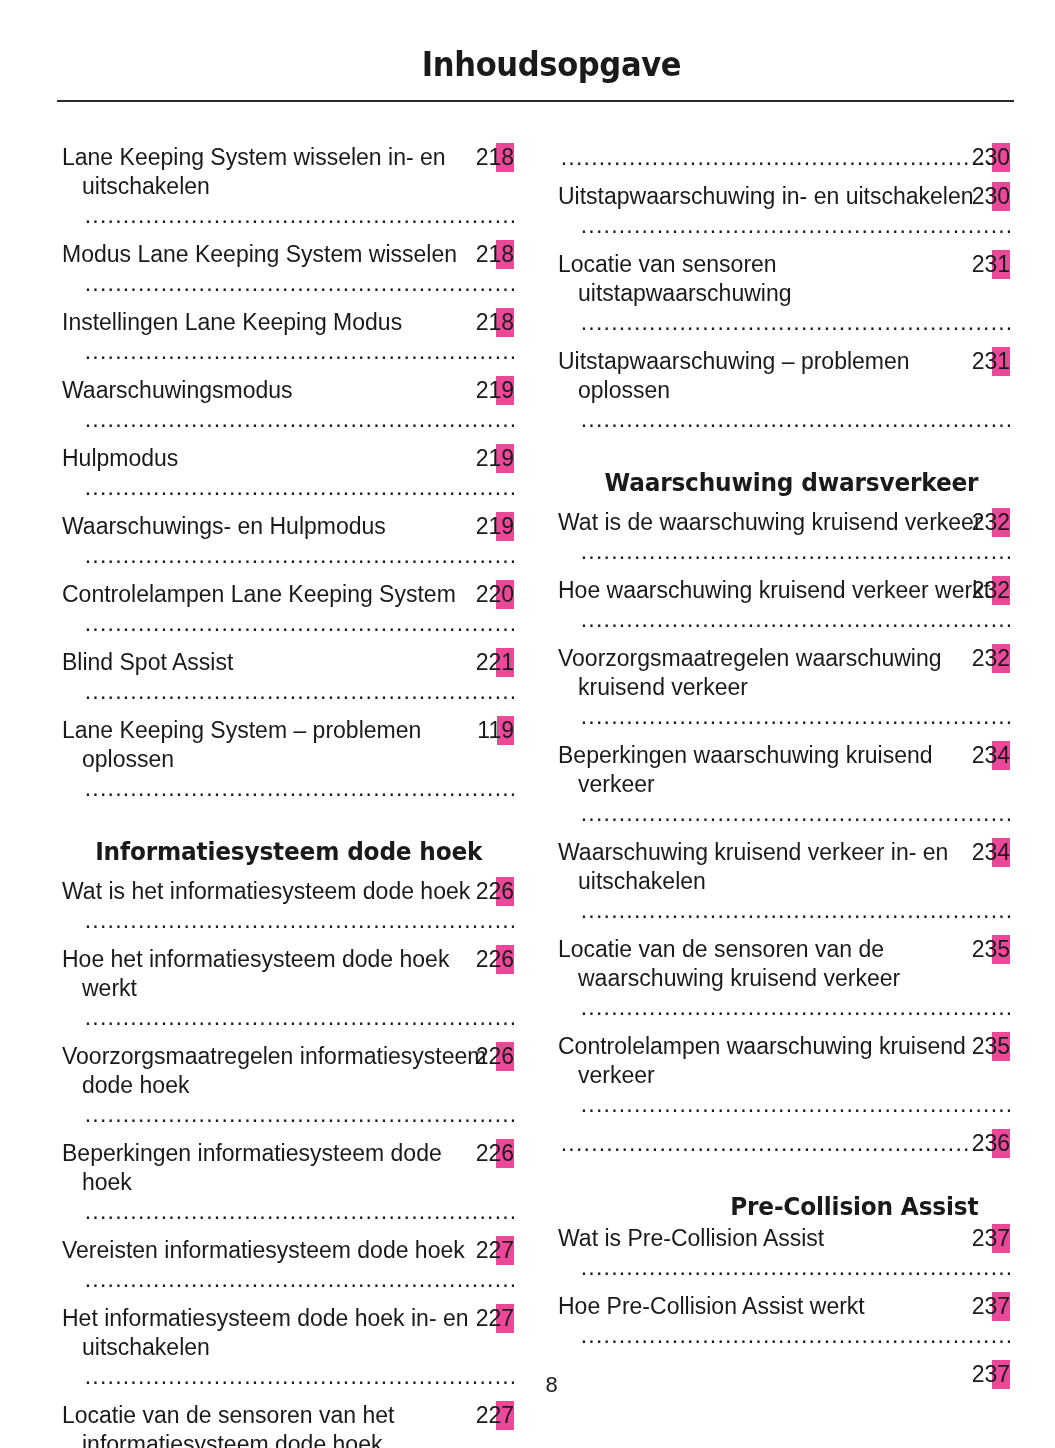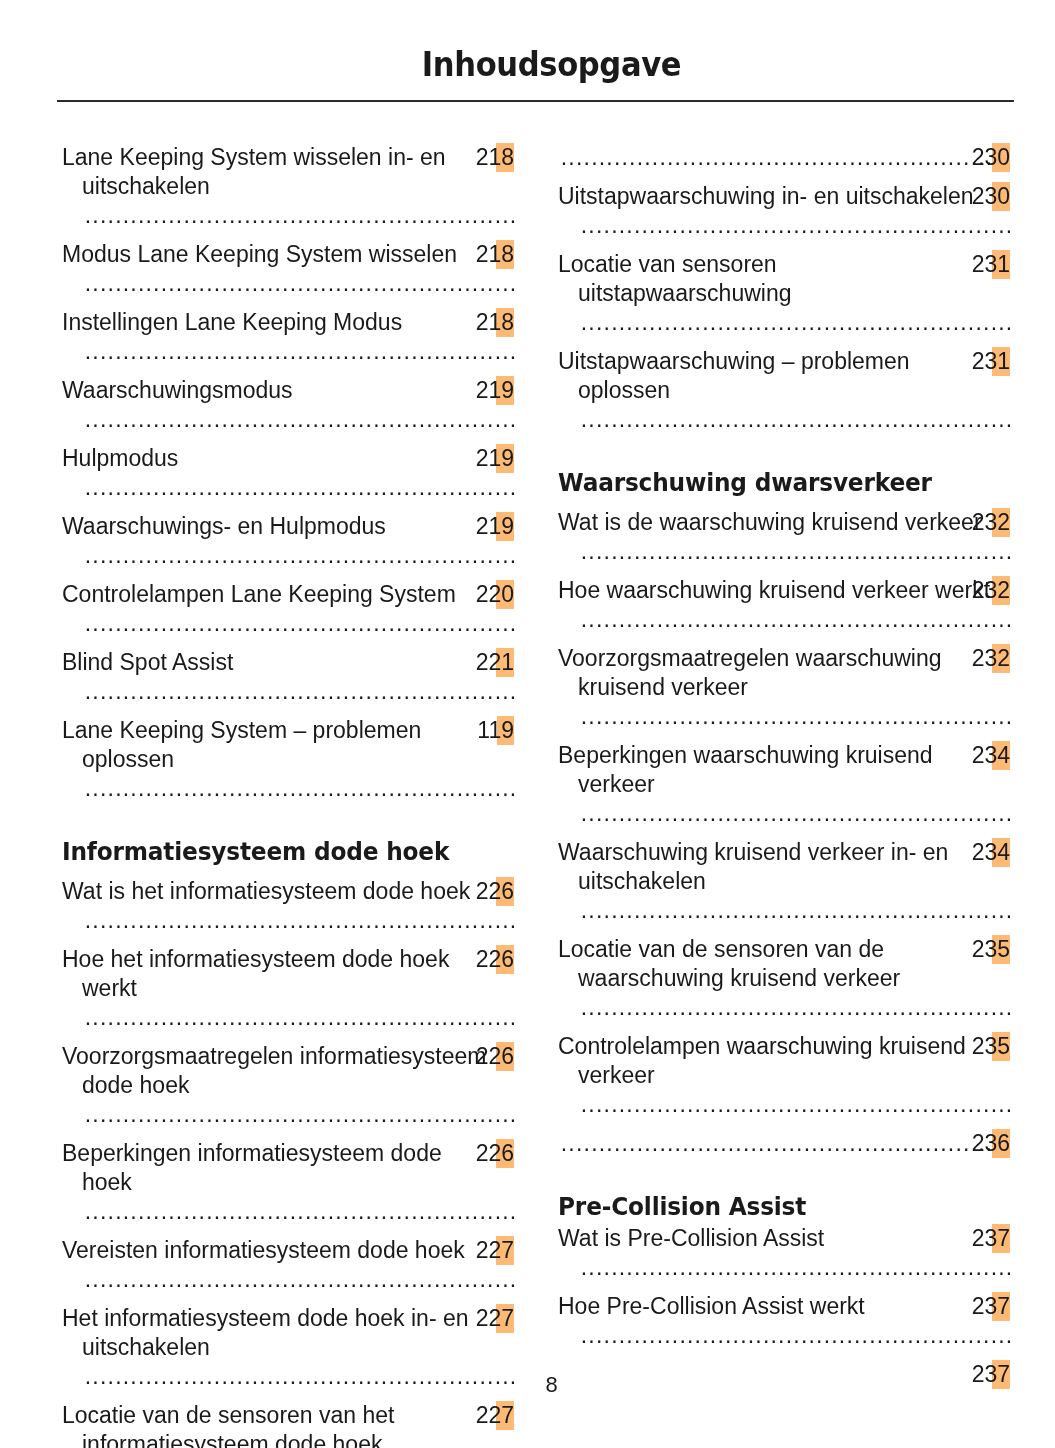--- a/index.html
+++ b/index.html
@@ -68,20 +68,21 @@
     line-height: 30px;
     color: #1a1a1a;
     letter-spacing: -0.2px;
     transform: scaleX(0.93);
     transform-origin: left top;
     white-space: nowrap;
   }
   .heading-block {
     padding-top: 24px;
     padding-bottom: 10px;
+    text-align: right;
   }
   .heading-block.tight {
     padding-bottom: 2px;
   }
 
   
   .toc-list {
     margin: 0;
     padding: 0;
     list-style: none;
@@ -105,21 +106,21 @@
     letter-spacing: 1.2px;
     color: #1a1a1a;
     width: 100%;
   }
   .leader::before {
     content: "............................................................................................................................................";
   }
   .toc-page {
     float: right;
     padding-left: 0;
-    background: #fdba74;
+    background: #ec4899;
   }
 
   
   .toc-entry .row {
     display: block;
     padding-left: 20px;
     text-indent: -20px;
   }
 
   

